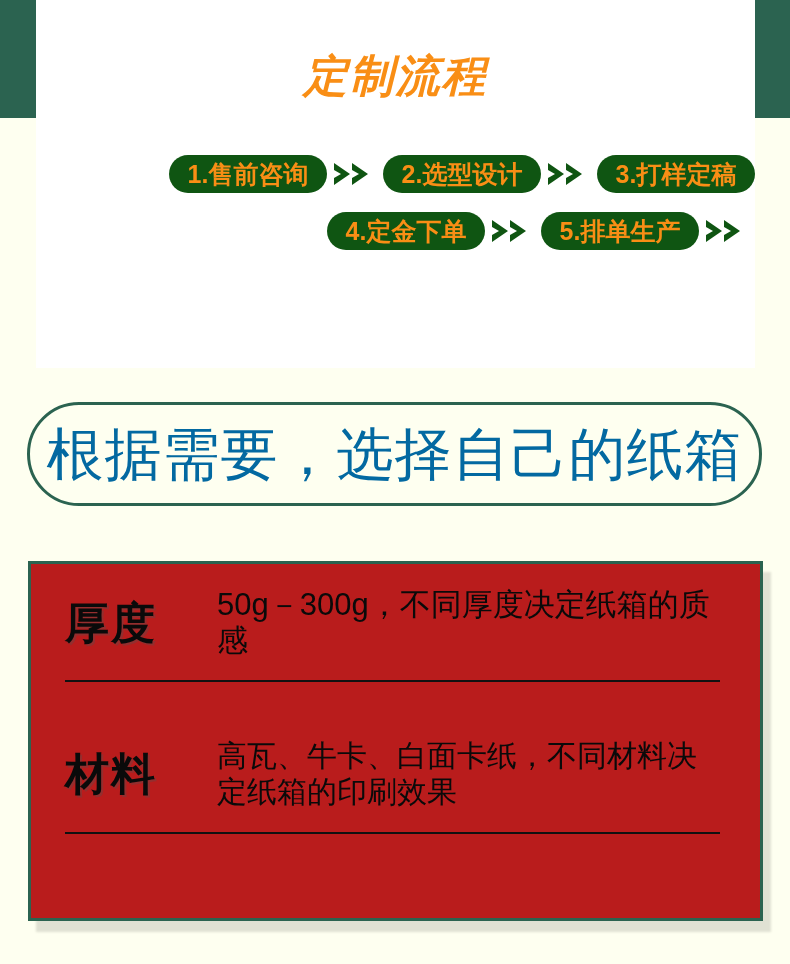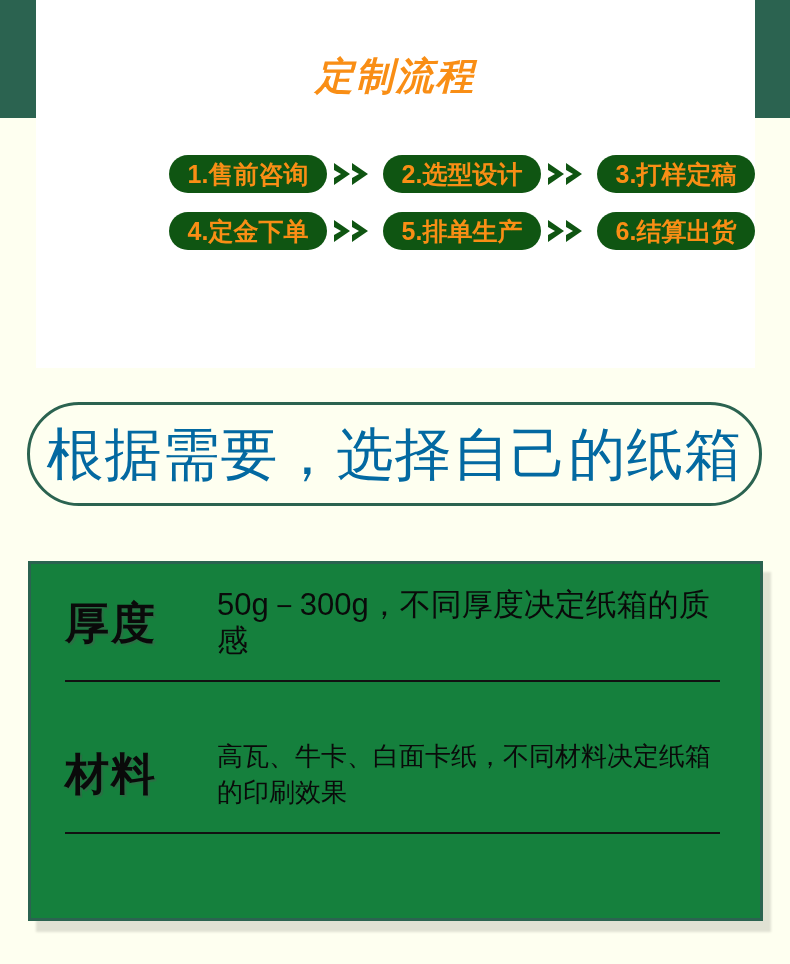--- a/index.html
+++ b/index.html
@@ -39,21 +39,21 @@
     height: 368px;
     background: #FFFFFF;
   }
 
   .process-title {
     position: absolute;
     left: 0;
     top: 46px;
     width: 719px;
     text-align: center;
-    font-size: 38px;
+    font-size: 44px;
     line-height: 60px;
     font-weight: bold;
     font-style: italic;
     color: #F98E15;
     letter-spacing: 2px;
     white-space: nowrap;
   }
 
   .steps {
     position: absolute;
@@ -129,21 +129,21 @@
     filter: blur(1px);
   }
   .spec-panel {
     position: absolute;
     left: 28px;
     top: 561px;
     width: 735px;
     height: 360px;
     box-sizing: border-box;
     border: 3px solid #2B6350;
-    background: #15803d;
+    background: #b91c1c;
     padding: 0 34px;
   }
   .spec-row {
     display: flex;
     align-items: center;
     position: relative;
   }
   .spec-row .divider {
     position: absolute;
     left: 0;
@@ -160,21 +160,21 @@
     font-size: 44px;
     font-weight: bold;
     line-height: 50px;
     width: 152px;
     flex: none;
     letter-spacing: 2px;
     text-shadow: 2px 2px 0 rgba(80,80,80,0.35);
   }
   .spec-desc {
     color: #0A0A0A;
-    font-size: 26px;
+    font-size: 30px;
     line-height: 36px;
     letter-spacing: 0px;
     max-width: 520px;
   }
   .spec-row.r1 .spec-desc { font-size: 31px; }
 </style>
 </head>
 <body>
 
 <div class="top-section">
@@ -214,21 +214,20 @@
             <path d="M20 2 L36 13 L20 24 L20 17 L27 13 L20 9 Z" fill="#0F5512"></path>
           </svg>
         </div>
         <div class="step-badge">5.排单生产</div>
         <div class="step-arrow">
           <svg width="46" height="26" viewBox="0 0 46 26" aria-hidden="true">
             <path d="M2 2 L18 13 L2 24 L2 17 L9 13 L2 9 Z" fill="#0F5512"></path>
             <path d="M20 2 L36 13 L20 24 L20 17 L27 13 L20 9 Z" fill="#0F5512"></path>
           </svg>
         </div>
-        <div class="step-badge">6.结算出货</div>
       </div>
 
     </div>
   </div>
 </div>
 
 <div class="headline-box">
   <div class="headline-text">根据需要，选择自己的纸箱</div>
 </div>
 

